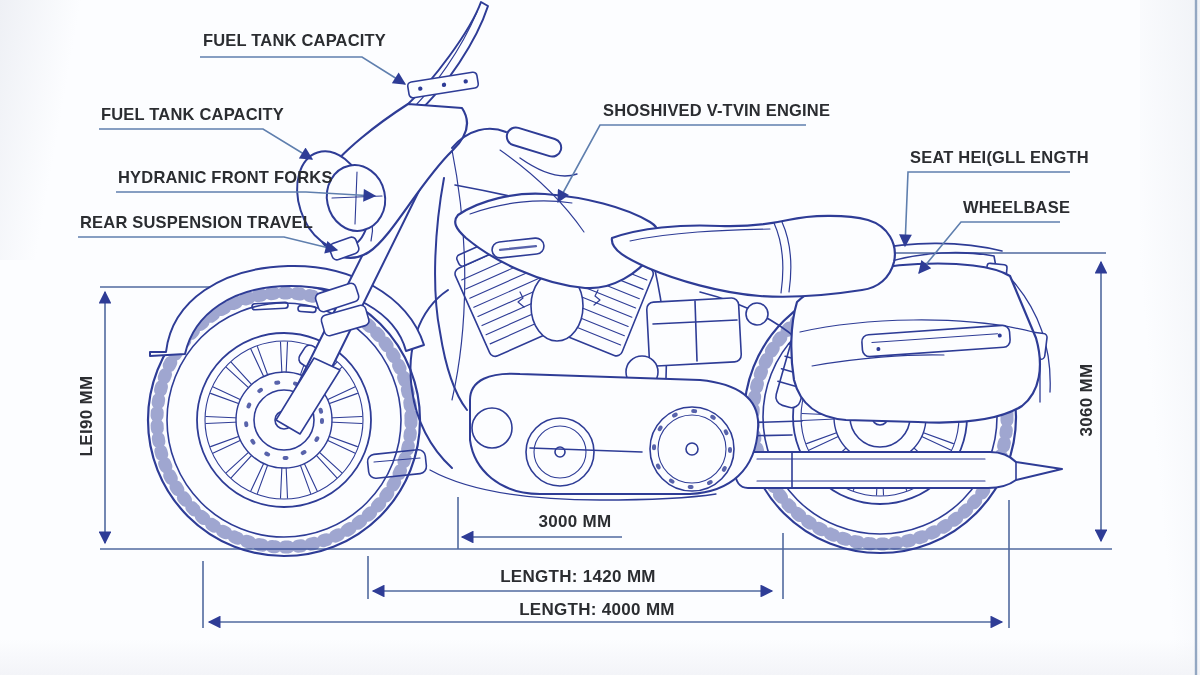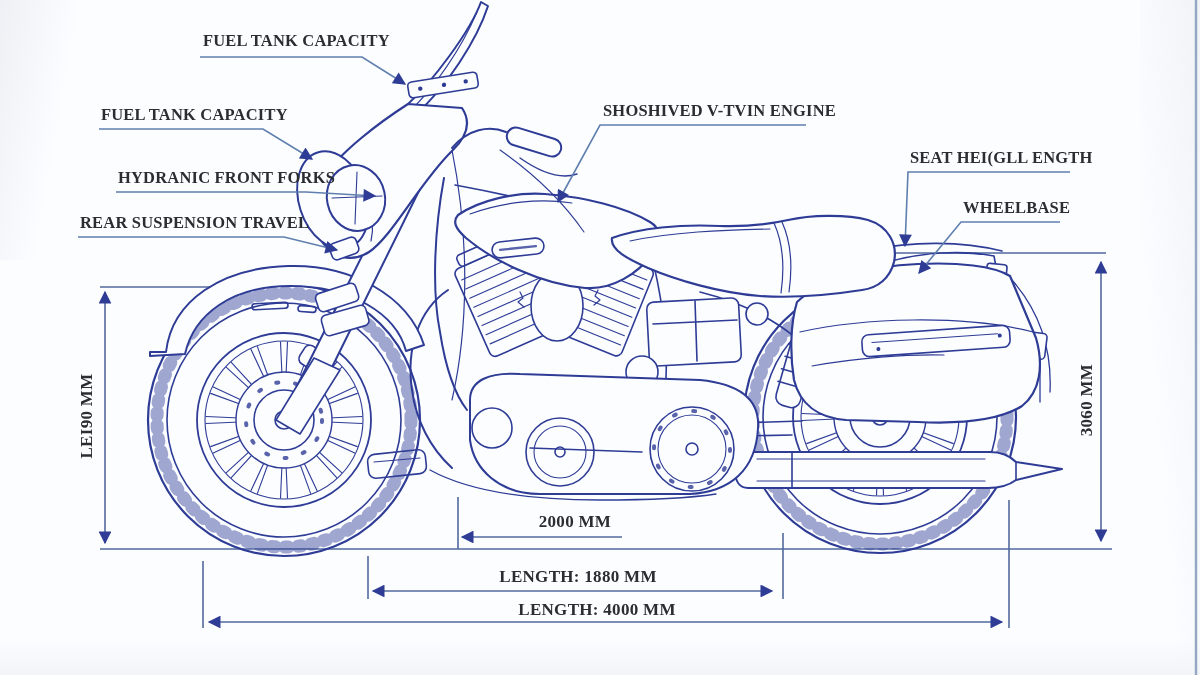--- a/index.html
+++ b/index.html
@@ -1,19 +1,19 @@
 <!DOCTYPE html>
 <html><head>
 <meta charset="utf-8">
 <style>
   html,body{margin:0;padding:0;background:#e9ecf1;}
   .stage{
     position:relative;width:1200px;height:675px;margin:0 auto;
     background:#fcfdff;overflow:hidden;
-    font-family:Liberation Serif, serif;
+    font-family:Liberation Sans, sans-serif;
   }
   
   .shade{position:absolute;pointer-events:none;}
   .shade.tl{left:0;top:0;width:90px;height:260px;
     background:linear-gradient(100deg,#eef0f5 0%,rgba(255,255,255,0) 60%);}
   .shade.rt{right:0;top:0;width:60px;height:675px;
     background:linear-gradient(265deg,#f1f3f7 0%,rgba(255,255,255,0) 70%);}
   .shade.bm{left:0;bottom:0;width:1200px;height:40px;
     background:linear-gradient(0deg,#f3f4f8 0%,rgba(255,255,255,0) 90%);}
   svg.blueprint{position:absolute;left:0;top:0;}
@@ -312,16 +312,16 @@
   <div class="callout" style="left:203px;top:31px">FUEL TANK CAPACITY</div>
   <div class="callout" style="left:101px;top:105px">FUEL TANK CAPACITY</div>
   <div class="callout" style="left:118px;top:168px">HYDRANIC FRONT FORKS</div>
   <div class="callout" style="left:80px;top:213px">REAR SUSPENSION TRAVEL</div>
   <div class="callout" style="left:603px;top:101px">SHOSHIVED V-TVIN ENGINE</div>
   <div class="callout" style="left:910px;top:148px">SEAT HEI(GLL ENGTH</div>
   <div class="callout" style="left:963px;top:198px">WHEELBASE</div>
 
   <div class="dimtext vert" style="left:87px;top:416px">LEI90 MM</div>
   <div class="dimtext vert" style="left:1087px;top:400px">3060 MM</div>
-  <div class="dimtext" style="left:575px;top:522px">2000 MM</div>
-  <div class="dimtext" style="left:578px;top:577px">LENGTH: 1880 MM</div>
+  <div class="dimtext" style="left:575px;top:522px">3000 MM</div>
+  <div class="dimtext" style="left:578px;top:577px">LENGTH: 1420 MM</div>
   <div class="dimtext" style="left:597px;top:610px">LENGTH: 4000 MM</div>
 </div>
 
 </body></html>

